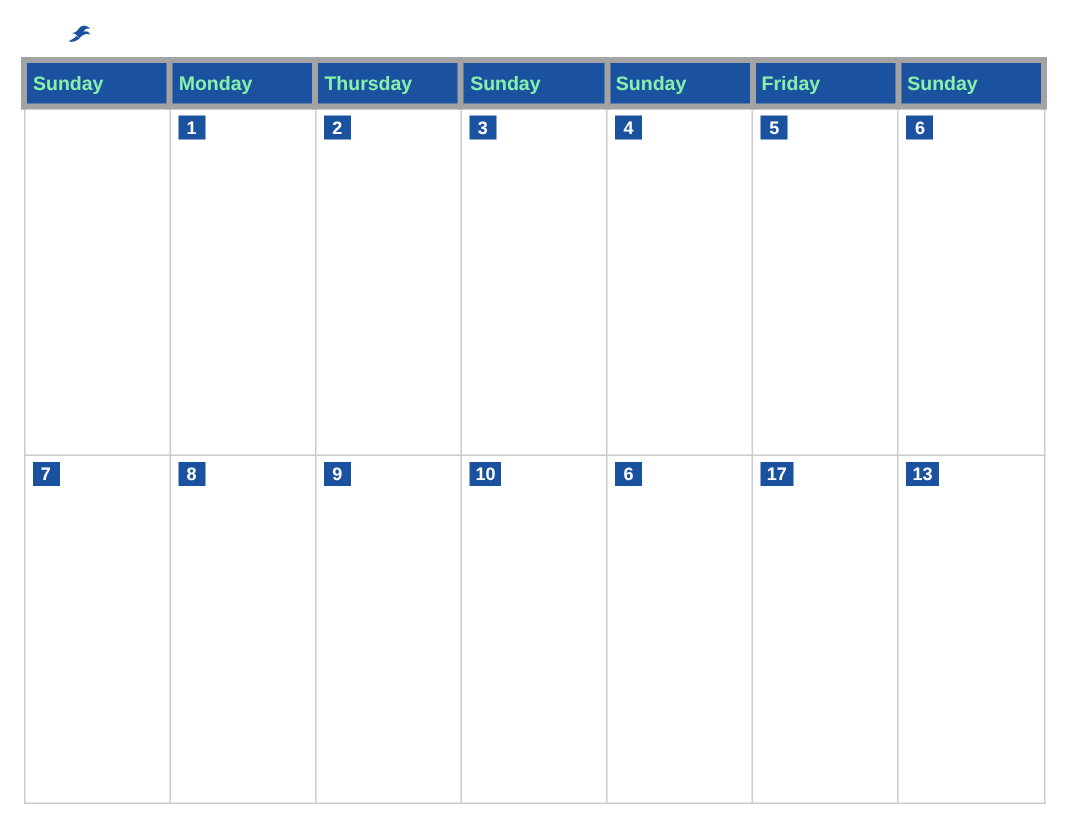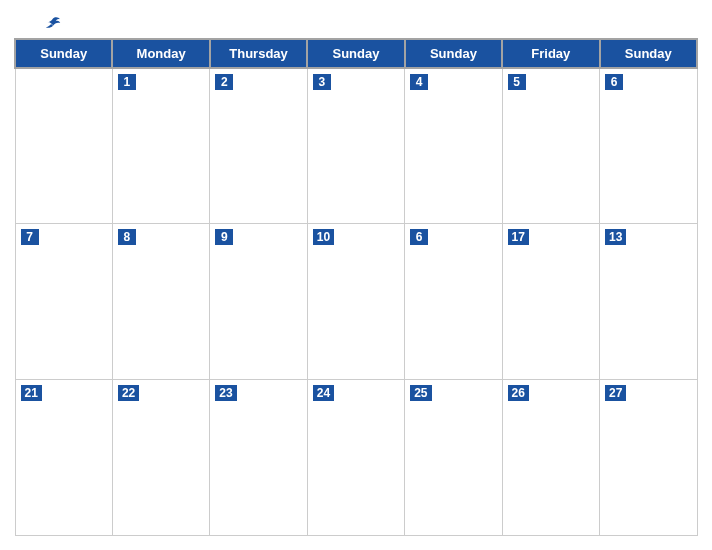--- a/index.html
+++ b/index.html
@@ -64,26 +64,26 @@
     }
 
     .calendar-table {
       width: 100%;
       flex: 1;
       border-collapse: collapse;
     }
 
     .calendar-table thead tr th {
       background-color: #1a52a0;
-      color: #ffffff;
+      color: #86efac;
       font-size: 13px;
       font-weight: bold;
       padding: 6px 4px;
-      text-align: center;
-      border: 2px solid #a3a3a3;
+      text-align: left;
+      border: 4px solid #a3a3a3;
     }
 
     .calendar-table tbody tr td {
       border: 1px solid #ccc;
       vertical-align: top;
       padding: 3px 5px;
       height: 72px;
       width: calc(100% / 7);
     }
 
@@ -146,23 +146,14 @@
       </tr>
       <tr>
         <td><span class="day-number">7</span></td>
         <td><span class="day-number">8</span></td>
         <td><span class="day-number">9</span></td>
         <td><span class="day-number">10</span></td>
         <td><span class="day-number">6</span></td>
         <td><span class="day-number">17</span></td>
         <td><span class="day-number">13</span></td>
       </tr>
-      <tr>
-        <td><span class="day-number">21</span></td>
-        <td><span class="day-number">22</span></td>
-        <td><span class="day-number">23</span></td>
-        <td><span class="day-number">24</span></td>
-        <td><span class="day-number">25</span></td>
-        <td><span class="day-number">26</span></td>
-        <td><span class="day-number">27</span></td>
-      </tr>
     </tbody>
 </table>
 
 </body></html>

